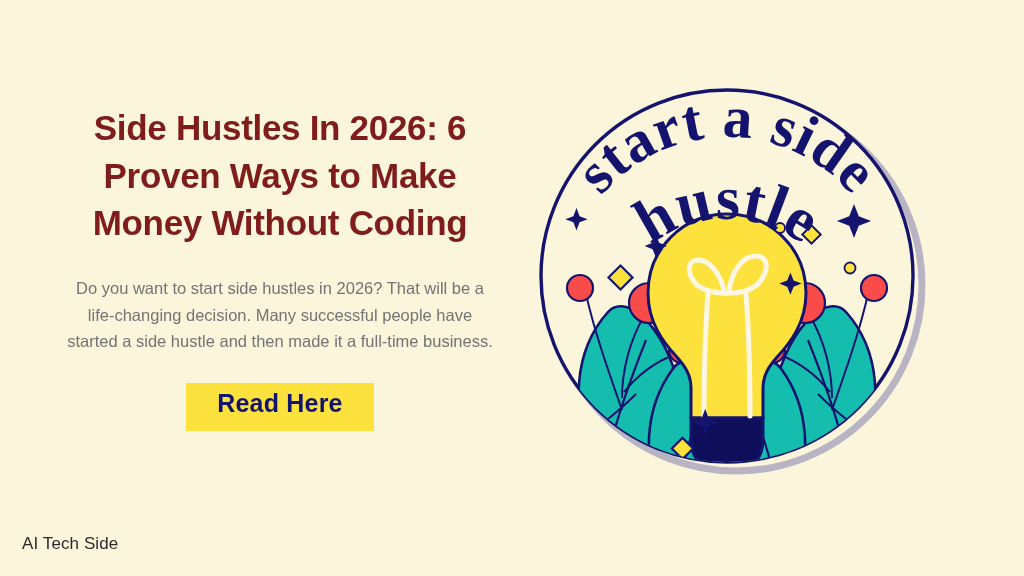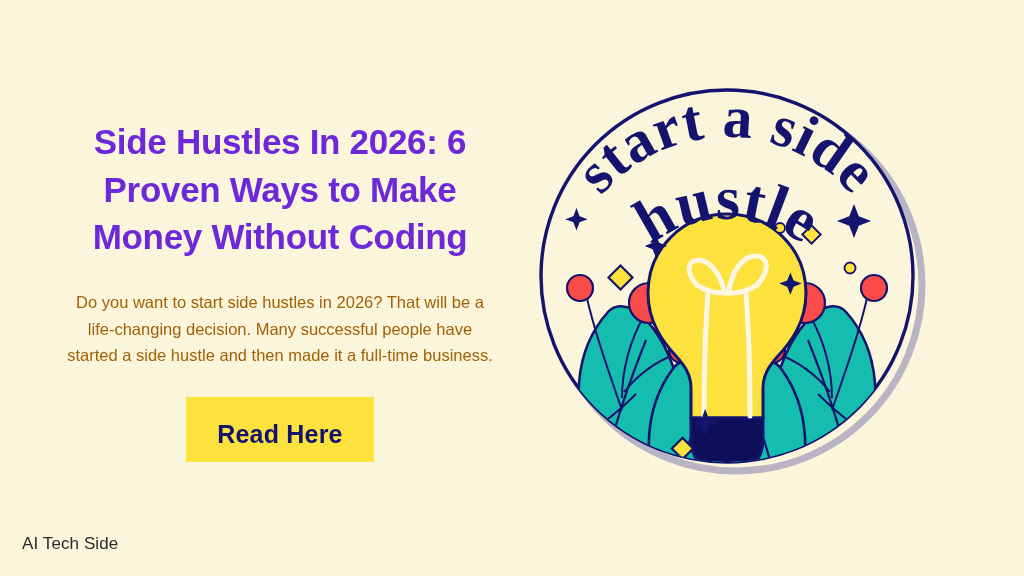--- a/index.html
+++ b/index.html
@@ -22,50 +22,50 @@
 
   
   .left-col {
     position: absolute;
     left: 58px;
     top: 100px;
     width: 444px;
     text-align: center;
   }
   .headline {
-    margin: 18px;
+    margin: 4px;
     font-family: "Liberation Sans", sans-serif;
     font-size: 35px;
     line-height: 1.36;
     font-weight: bold;
-    color: #6d28d9;
+    color: #7f1d1d;
     letter-spacing: -0.3px;
   }
   .subcopy {
     margin: 28px 4px 0 4px;
     font-family: "Liberation Sans", sans-serif;
     font-size: 16.5px;
     line-height: 1.62;
-    color: #a16207;
+    color: #737373;
   }
   .cta-wrap {
     margin-top: 28px;
     display: flex;
     justify-content: center;
   }
   .cta-button {
     display: inline-block;
     background: #FCE champions;
     background: #FCE košar;
     background: #FDE23E;
     color: #14146E;
     font-size: 25px;
     font-weight: bold;
     font-family: "Liberation Sans", sans-serif;
-    padding: 25px 31px 15px 31px;
+    padding: 8px 31px 15px 31px;
     border: none;
     line-height: 1;
     cursor: pointer;
     letter-spacing: 0.2px;
   }
   .footer-brand {
     position: absolute;
     left: 22px;
     bottom: 22px;
     font-family: "Liberation Sans", sans-serif;

